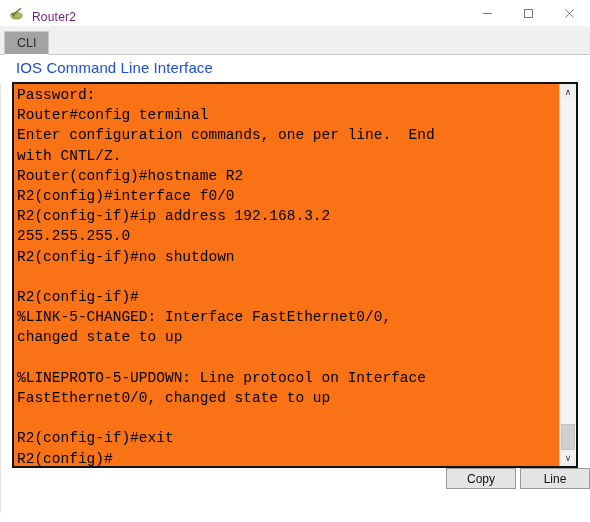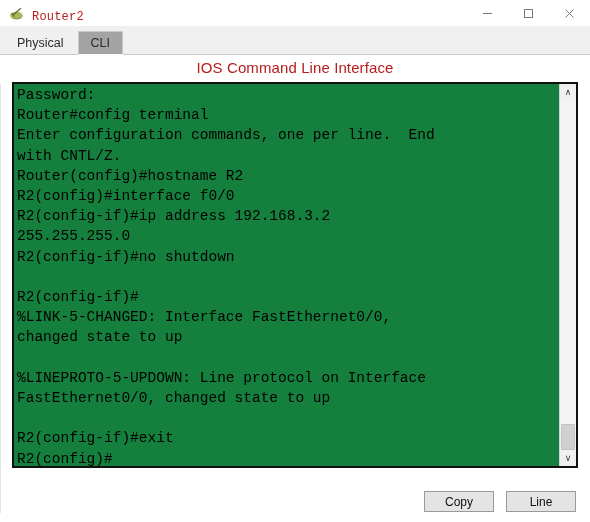--- a/index.html
+++ b/index.html
@@ -36,22 +36,22 @@
   }
   .title-icon {
     width: 17px;
     height: 17px;
     margin-right: 7px;
     position: relative;
     flex: none;
   }
   .title-text {
     font-size: 12px;
-    color: #b91c1c;
-    font-family: Liberation Mono, monospace;
+    color: #701a75;
+    font-family: Liberation Sans, sans-serif;
     letter-spacing: 0.2px;
     white-space: nowrap;
     margin-top: 8px;
   }
   .win-controls {
     margin-left: auto;
     display: flex;
     height: 26px;
   }
   .win-btn {
@@ -100,33 +100,33 @@
   .panel {
     flex: 1;
     background: #ffffff;
     position: relative;
     display: flex;
     flex-direction: column;
     overflow: hidden;
   }
 
   .panel-title {
-    text-align: center;
     font-size: 15px;
-    color: #b91c1c;
+    color: #1d4ed8;
     font-family: "Liberation Sans", sans-serif;
     padding: 4px 0 6px 0;
     letter-spacing: 0.1px;
+    margin-left: 16px;
   }
 
   
   .term-wrap {
     margin: 0 12px 0 12px;
     border: 2px solid #111111;
-    background: #15803d;
+    background: #f97316;
     height: 386px;
     box-sizing: border-box;
     display: flex;
     position: relative;
   }
   .term {
     flex: 1;
     overflow: hidden;
     padding: 1px 2px 0 3px;
     box-sizing: border-box;
@@ -181,24 +181,23 @@
     height: 26px;
     background: #d0d0d0;
     border: 1px solid #c2c2c2;
     box-sizing: border-box;
   }
 
   
   .btn-row {
     height: 44px;
     display: flex;
-    align-items: flex-end;
+    align-items: flex-start;
     justify-content: flex-end;
-    padding-right: 14px;
-    gap: 12px;
+    gap: 4px;
     box-sizing: border-box;
   }
   .btn {
     min-width: 70px;
     height: 21px;
     background: #e4e4e4;
     border: 1px solid #9a9a9a;
     font-size: 12px;
     color: #111;
     display: flex;
@@ -258,21 +257,20 @@
       <div class="win-btn close">
         <svg width="11" height="11" viewBox="0 0 11 11">
             <line x1="1.5" y1="1.5" x2="9.5" y2="9.5" stroke="currentColor" stroke-width="1"></line>
             <line x1="9.5" y1="1.5" x2="1.5" y2="9.5" stroke="currentColor" stroke-width="1"></line>
           </svg>
       </div>
     </div>
   </div>
 
   <div class="tabbar">
-    <div class="tab">Physical</div>
     <div class="tab active">CLI</div>
   </div>
 
   <div class="panel">
     <div class="panel-title">IOS Command Line Interface</div>
 
     <div class="term-wrap">
       <div class="term">
         <pre>Password:
 Router#config terminal

